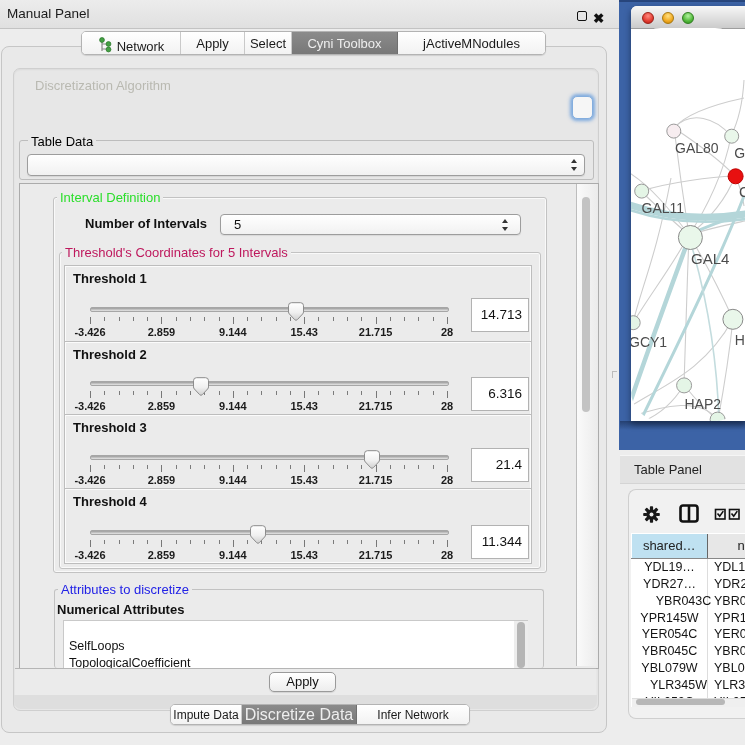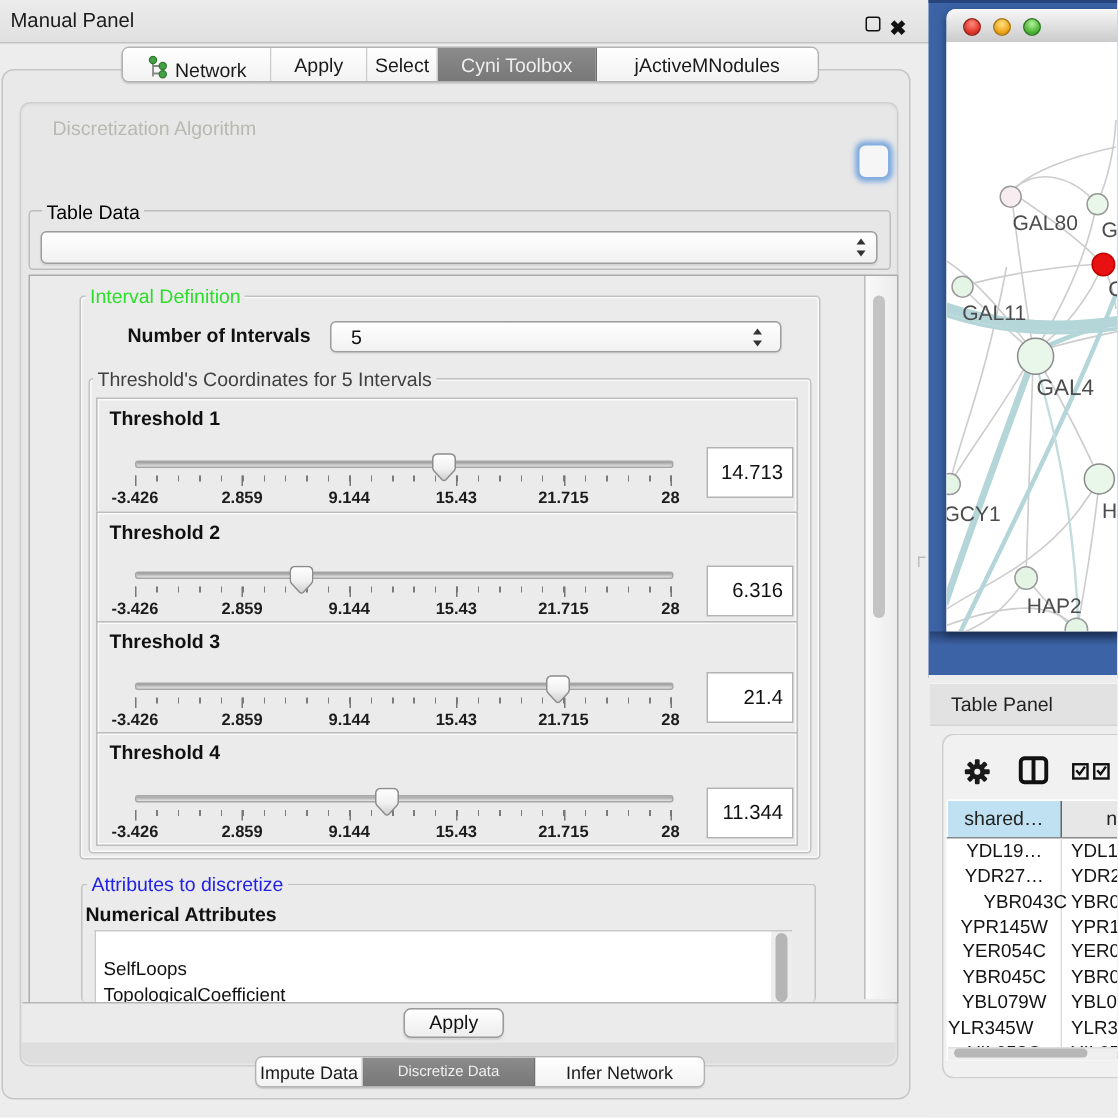--- a/index.html
+++ b/index.html
@@ -100,21 +100,21 @@
   <div class="abs gbox" style="left:53px;top:197px;width:492px;height:374px;"></div>
   <div class="abs gtitle" style="left:57px;top:191px;color:#2ade2a;">Interval Definition</div>
 
   <div class="abs" style="left:85px;top:216px;font-size:13px;font-weight:bold;color:#111;">Number of Intervals</div>
   <div class="abs combo" style="left:220px;top:214px;width:299px;height:19px;">
     <div class="ctext" style="left:13px;top:2px;">5</div>
     <div class="arrows" style="right:11px;top:3.5px;"></div>
   </div>
 
   <div class="abs gbox" style="left:59px;top:252px;width:480px;height:315px;"></div>
-  <div class="abs gtitle" style="left:62px;top:246px;color:#404040;">Threshold's Coordinates for 5 Intervals</div>
+  <div class="abs gtitle" style="left:62px;top:246px;color:#be185d;">Threshold's Coordinates for 5 Intervals</div>
 
   <div class="abs thr" style="top:265px;height:76px;">
     <div class="tl">Threshold 1</div>
     <div class="track" style="top:40.5px;"></div>
     <div class="ticks" style="top:50.5px;"></div>
     <div class="tickmaj" style="left:25.0px;top:50.5px;"></div>
     <div class="tickmaj" style="left:96.4px;top:50.5px;"></div>
     <div class="tickmaj" style="left:167.8px;top:50.5px;"></div>
     <div class="tickmaj" style="left:239.2px;top:50.5px;"></div>
     <div class="tickmaj" style="left:310.6px;top:50.5px;"></div>
@@ -231,40 +231,40 @@
   <div class="abs" style="left:514px;top:620px;width:14px;height:47px;background:#ededed;border-top:1px solid #c9c9c9;"></div>
   <div class="abs vthumb" style="left:517px;top:622px;width:8px;height:46px;background:#b5b5b5;"></div>
 
   <div class="abs" style="left:15px;top:668px;width:581px;height:27px;background:#ebebeb;border-top:1px solid #b5b5b5;"></div>
   <div class="abs" style="left:14px;top:695px;width:583px;height:14px;background:#dedede;border-radius:0 0 7px 7px;"></div>
   <div class="abs" style="left:269px;top:672px;width:65px;height:18px;background:linear-gradient(#ffffff,#ededed);
        border:1px solid #9a9a9a;border-radius:5px;text-align:center;font-size:13px;color:#111;line-height:18px;box-shadow:0 1px 1px rgba(0,0,0,0.1);">Apply</div>
 
   <div class="abs seg" style="left:170px;top:704px;height:19px;">
     <div class="s" style="width:70px;font-size:12px;">Impute Data</div>
-    <div class="s sel" style="width:114px;font-size:10px;">Discretize Data</div>
+    <div class="s sel" style="width:114px;font-size:16px;">Discretize Data</div>
     <div class="s" style="width:112px;font-size:12px;">Infer Network</div>
   </div>
 
   <div class="abs" style="left:612px;top:371px;width:4px;height:6px;border:1px solid #bbb;border-right:none;border-bottom:none;"></div>
 
   <div class="abs blue" style="left:619px;top:0px;width:126px;height:450px;border-top:2px solid #27457c;"></div>
   <div class="abs" style="left:631px;top:6px;width:114px;height:415px;background:#ffffff;border-radius:6px 0 0 0;
        box-shadow:0 3px 6px rgba(10,20,40,0.55);"></div>
   <div class="abs" style="left:631px;top:6px;width:114px;height:22px;background:linear-gradient(#f7f7f7,#cbcbcb);
        border-bottom:1px solid #9e9e9e;border-radius:6px 0 0 0;"></div>
 
   <div class="abs" style="left:642px;top:12px;width:10px;height:10px;border-radius:50%;
        background:radial-gradient(circle at 50% 30%,#ff8a80,#e23b30 60%,#b01d14);border:0.5px solid #9a2018;"></div>
   <div class="abs" style="left:661.5px;top:12px;width:10px;height:10px;border-radius:50%;
        background:radial-gradient(circle at 50% 30%,#ffe082,#f0a81f 60%,#c07d0a);border:0.5px solid #a8790f;"></div>
   <div class="abs" style="left:681.5px;top:12px;width:10px;height:10px;border-radius:50%;
        background:radial-gradient(circle at 50% 30%,#b2f2a0,#51b83a 60%,#2e8b1e);border:0.5px solid #2f7d20;"></div>
 
-  <div class="abs" style="left:631px;top:28px;width:114px;height:393px;background:#fff;overflow:hidden;">
+  <div class="abs" style="left:631px;top:28px;width:114px;height:393px;background:#fff;overflow:hidden;border-radius:30px;">
 <svg width="114" height="393" viewBox="0 0 114 393">
         <path d="M113,70 C85,76 55,86 43,100" fill="none" stroke="#cdcdcd" stroke-width="1.1"></path>
         <path d="M43,100 C60,82 85,90 100,108" fill="none" stroke="#cdcdcd" stroke-width="1.1"></path>
         <path d="M43,100 C48,140 53,175 58,207" fill="none" stroke="#cdcdcd" stroke-width="1.1"></path>
         <path d="M43,100 C70,118 90,133 104,148" fill="none" stroke="#cdcdcd" stroke-width="1.1"></path>
         <path d="M10,163 C40,154 80,149 104,148" fill="none" stroke="#cdcdcd" stroke-width="1.1"></path>
         <path d="M10,163 C25,178 42,193 58,207" fill="none" stroke="#cdcdcd" stroke-width="1.1"></path>
         <path d="M-3,144 C20,158 40,183 58,207" fill="none" stroke="#cdcdcd" stroke-width="1.1"></path>
         <path d="M58,207 C78,192 96,170 104,148" fill="none" stroke="#cdcdcd" stroke-width="1.1"></path>
         <path d="M58,207 C76,180 94,142 100,108" fill="none" stroke="#cdcdcd" stroke-width="1.1"></path>
@@ -358,21 +358,21 @@
 <div class="rowtxt" style="position:absolute;left:15px;top:60.8px;width:75px;text-align:center;">YBR043C</div>
 <div class="rowtxt" style="position:absolute;left:83px;top:60.8px;white-space:nowrap;">YBR04</div>
 <div class="rowtxt" style="position:absolute;left:1px;top:77.6px;width:75px;text-align:center;">YPR145W</div>
 <div class="rowtxt" style="position:absolute;left:83px;top:77.6px;white-space:nowrap;">YPR14</div>
 <div class="rowtxt" style="position:absolute;left:1px;top:94.4px;width:75px;text-align:center;">YER054C</div>
 <div class="rowtxt" style="position:absolute;left:83px;top:94.4px;white-space:nowrap;">YER05</div>
 <div class="rowtxt" style="position:absolute;left:1px;top:111.2px;width:75px;text-align:center;">YBR045C</div>
 <div class="rowtxt" style="position:absolute;left:83px;top:111.2px;white-space:nowrap;">YBR04</div>
 <div class="rowtxt" style="position:absolute;left:1px;top:128.0px;width:75px;text-align:center;">YBL079W</div>
 <div class="rowtxt" style="position:absolute;left:83px;top:128.0px;white-space:nowrap;">YBL07</div>
-<div class="rowtxt" style="position:absolute;left:1px;top:144.8px;width:75px;text-align:left;">YLR345W</div>
+<div class="rowtxt" style="position:absolute;left:1px;top:144.8px;width:75px;text-align:right;">YLR345W</div>
 <div class="rowtxt" style="position:absolute;left:83px;top:144.8px;white-space:nowrap;">YLR34</div>
 <div class="rowtxt" style="position:absolute;left:1px;top:161.6px;width:75px;text-align:center;">YIL052C</div>
 <div class="rowtxt" style="position:absolute;left:83px;top:161.6px;white-space:nowrap;">YIL05</div>
     <div style="position:absolute;left:1px;top:164.5px;width:113px;height:8.5px;background:#efefef;border-top:1px solid #ddd;"></div>
     <div style="position:absolute;left:5px;top:166px;width:89px;height:6px;background:#b7b7b7;border-radius:4px;"></div>
   </div>
 
 </div>
 
 </body></html>

